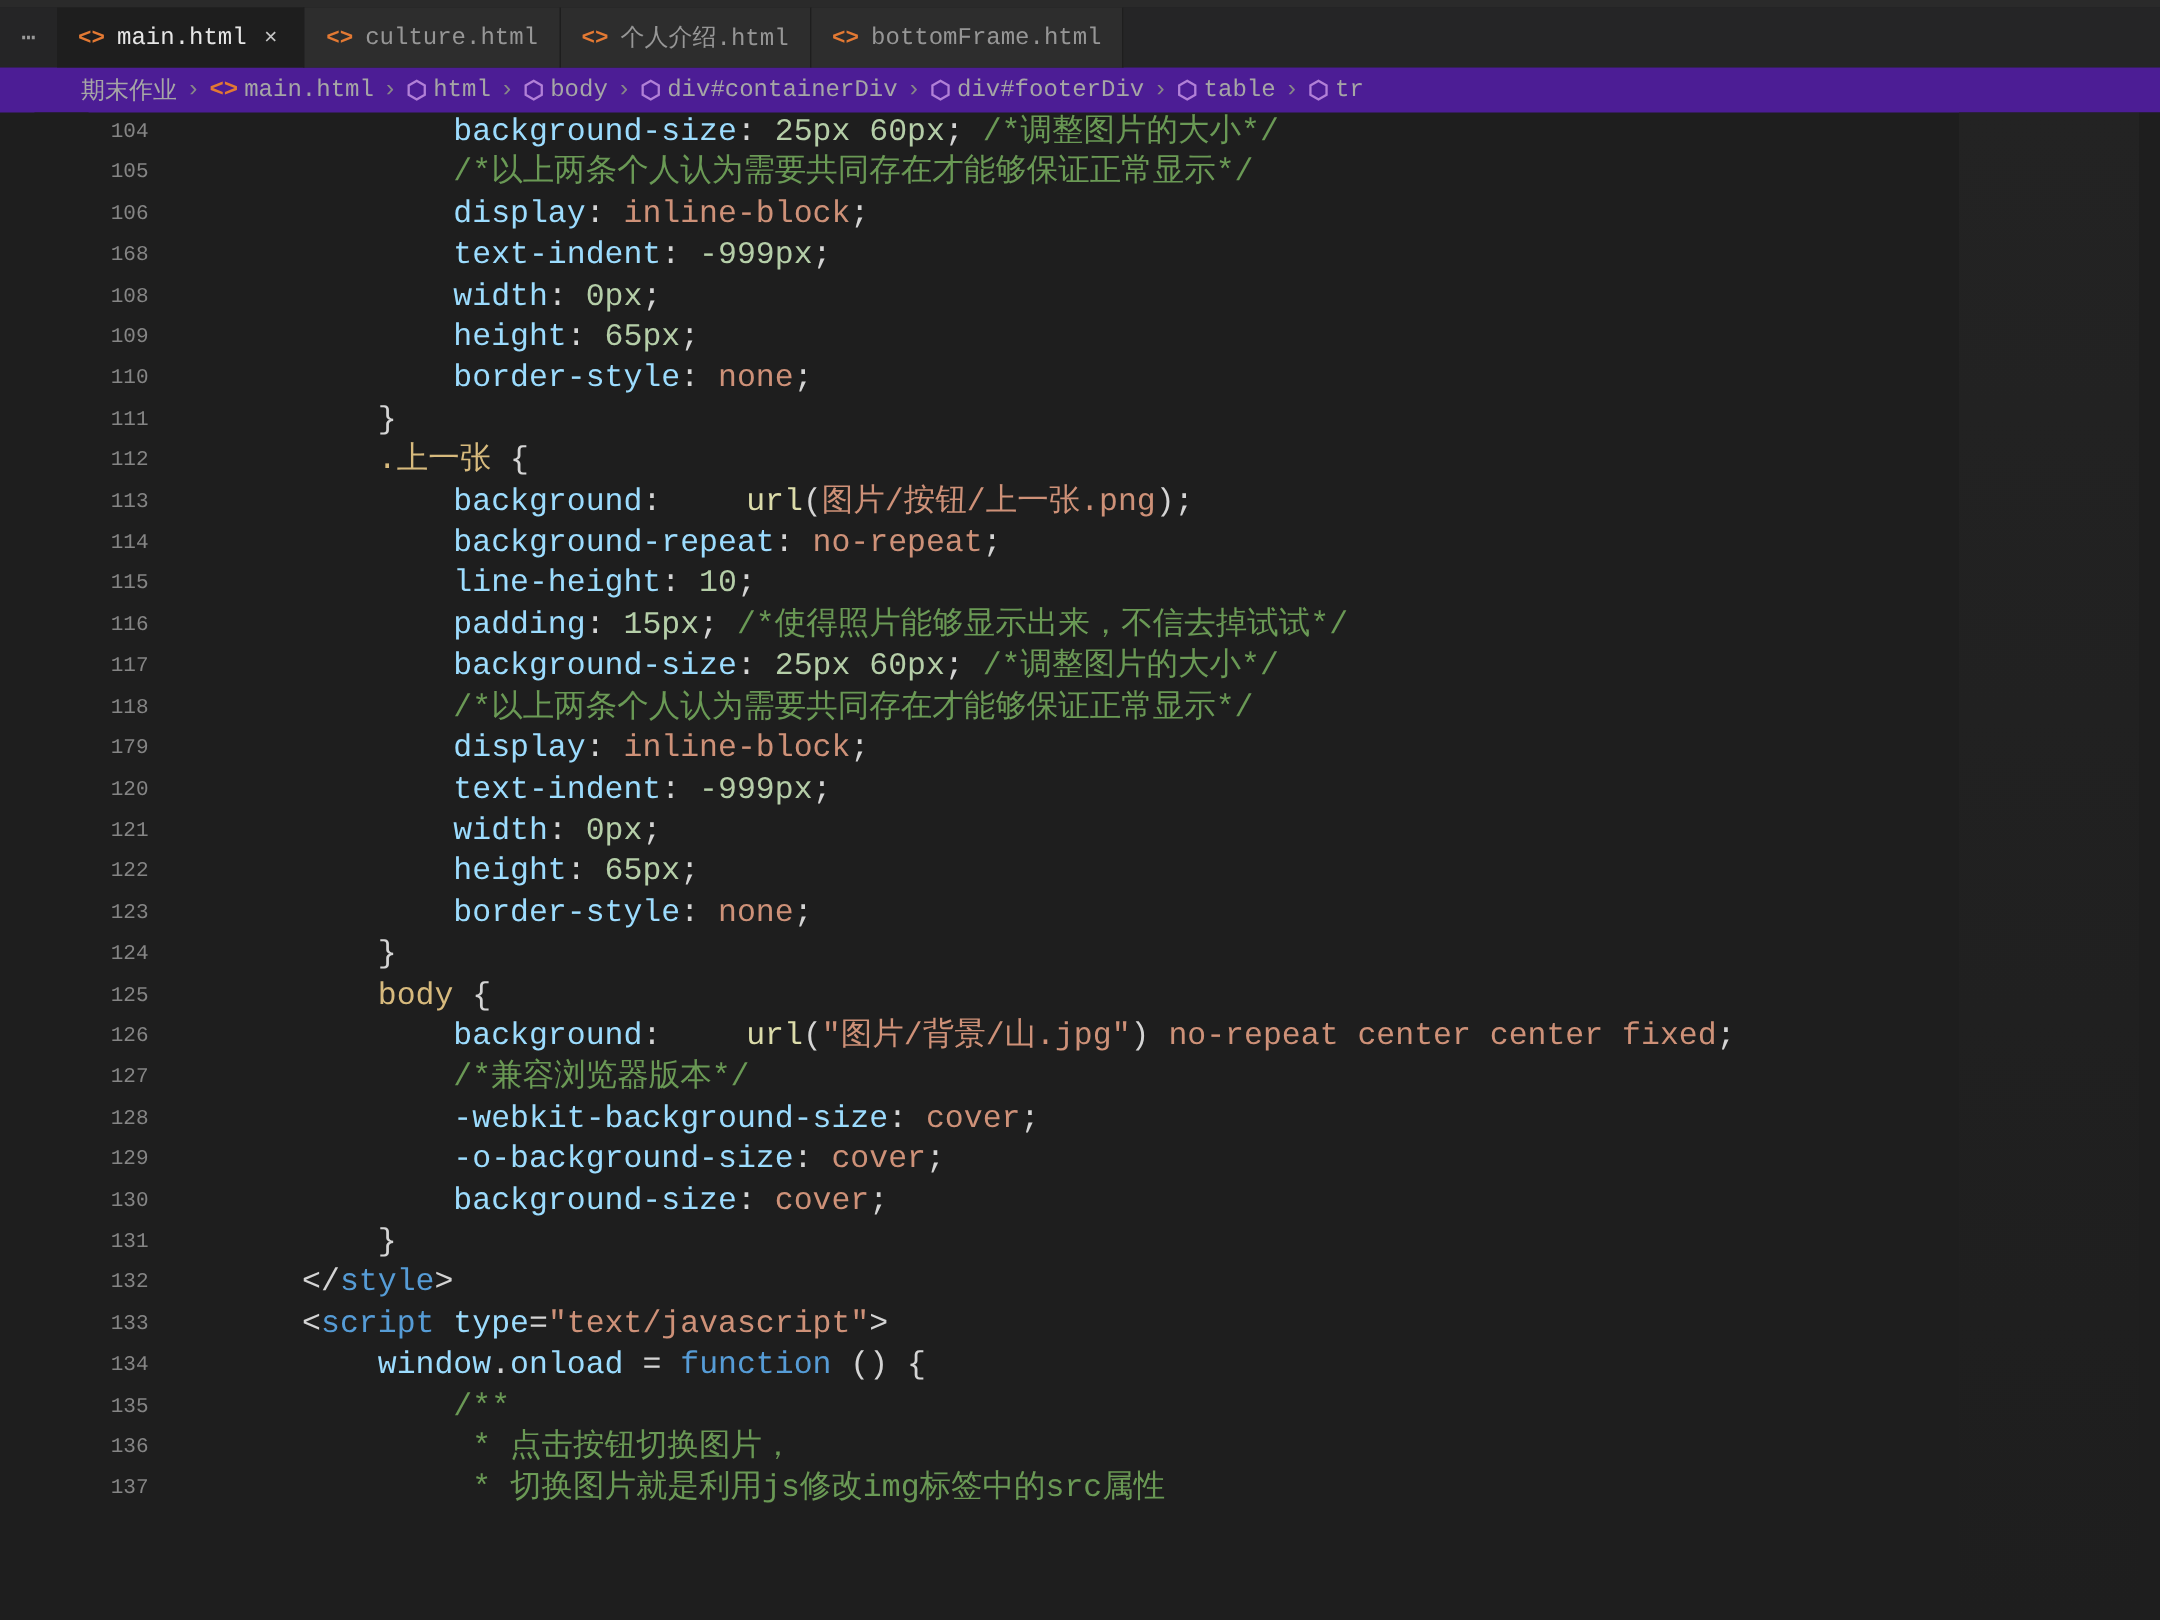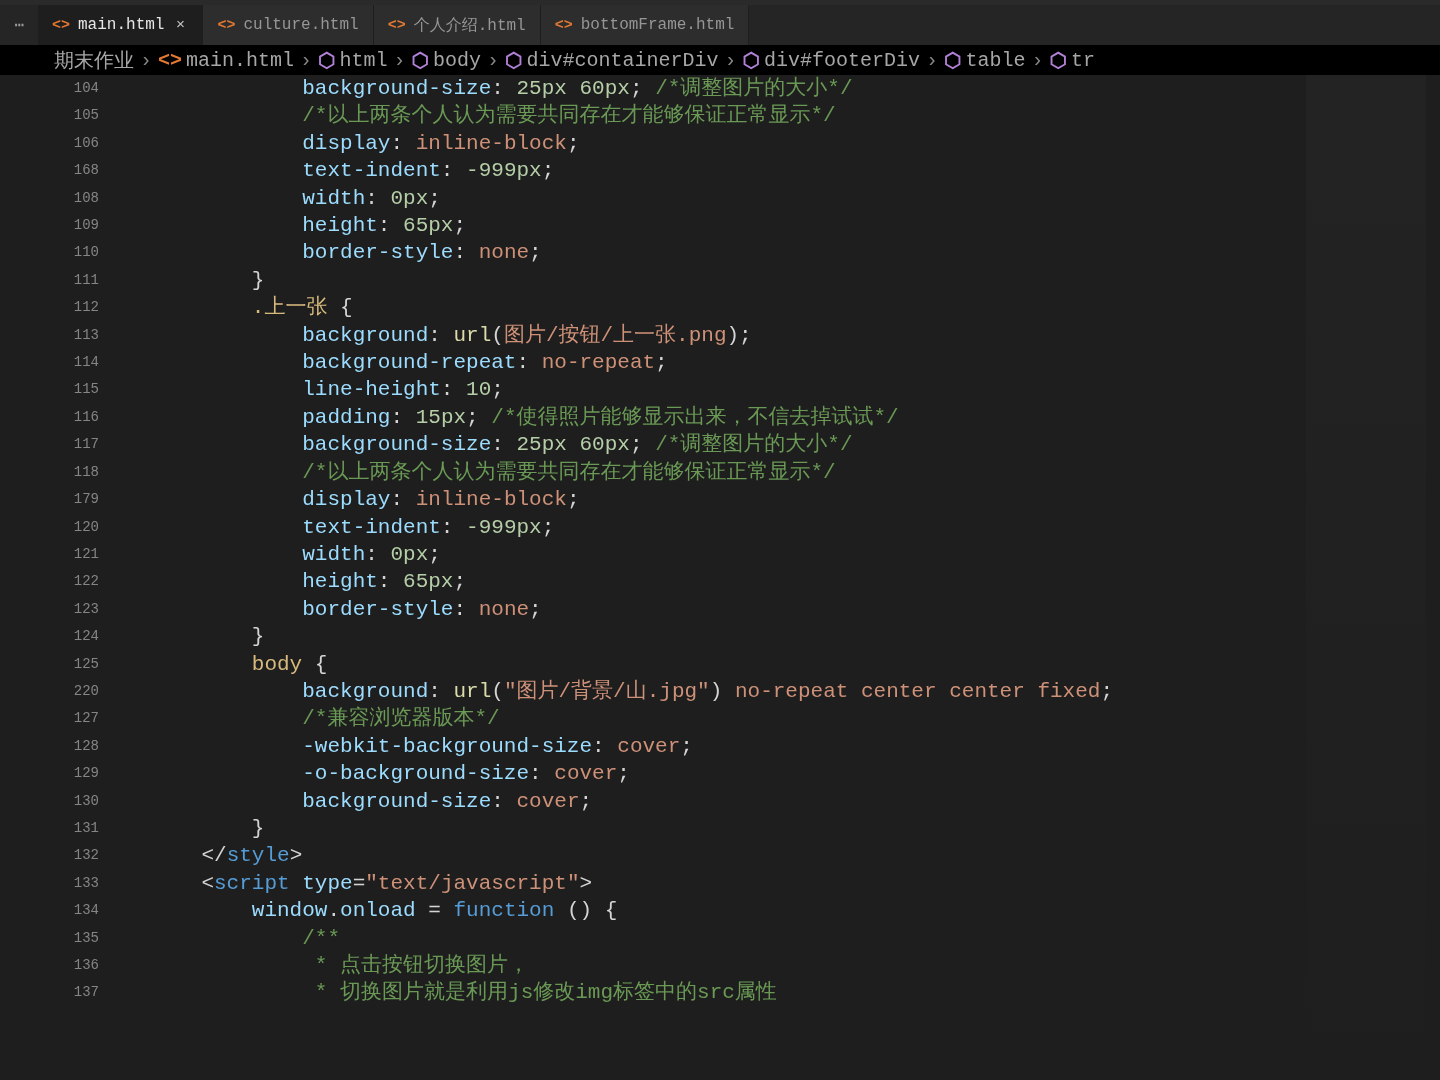--- a/index.html
+++ b/index.html
@@ -36,22 +36,22 @@
   background: #2d2d2d;
 }
 .tab.active { background: #1e1e1e; color: #e6e6e6; }
 .tab-icon { color: #e37933; font-weight: bold; font-size: 15px; }
 .tab-close { color: #c5c5c5; font-size: 15px; width: 16px; text-align: center; }
 .breadcrumbs {
   display: flex;
   align-items: center;
   height: 30px;
   padding-left: 54px;
-  background: #000000;
-  font-size: 20px;
+  background: #4c1d95;
+  font-size: 16px;
   color: #a6a6a6;
   gap: 4px;
 }
 .breadcrumbs .sep { color: #888; margin: 0 2px; }
 .cubico { color: #b180d7; font-weight: bold; }
 .file-ico { color: #e37933; font-weight: bold; }
 .editor {
   display: flex;
   height: calc(100% - 75px);
 }
@@ -88,21 +88,21 @@
 .c-val  { color: #ce9178; }
 .c-num  { color: #b5cea8; }
 .c-punc { color: #d4d4d4; }
 .c-comment { color: #6a9955; }
 .c-sel  { color: #d7ba7d; margin-top: 26px; }
 .c-tag  { color: #569cd6; font-family: Liberation Mono, monospace; }
 .c-attr { color: #9cdcfe; }
 .c-str  { color: #ce9178; }
 .c-kw   { color: #569cd6; }
 .c-ident{ color: #9cdcfe; }
-.c-func { color: #dcdcaa; }
+.c-func { color: #dcdcaa; margin-left: 44px; }
 .scrollbar {
   width: 14px;
   background: #1e1e1e;
 }
 .minimap {
   width: 120px;
   background: linear-gradient(#232323, #1e1e1e);
 }
 </style>
 </head>
@@ -176,21 +176,21 @@
       <div>116</div>
       <div>117</div>
       <div>118</div>
       <div>179</div>
       <div>120</div>
       <div>121</div>
       <div>122</div>
       <div>123</div>
       <div>124</div>
       <div>125</div>
-      <div>220</div>
+      <div>126</div>
       <div>127</div>
       <div>128</div>
       <div>129</div>
       <div>130</div>
       <div>131</div>
       <div>132</div>
       <div>133</div>
       <div>134</div>
       <div>135</div>
       <div>136</div>

